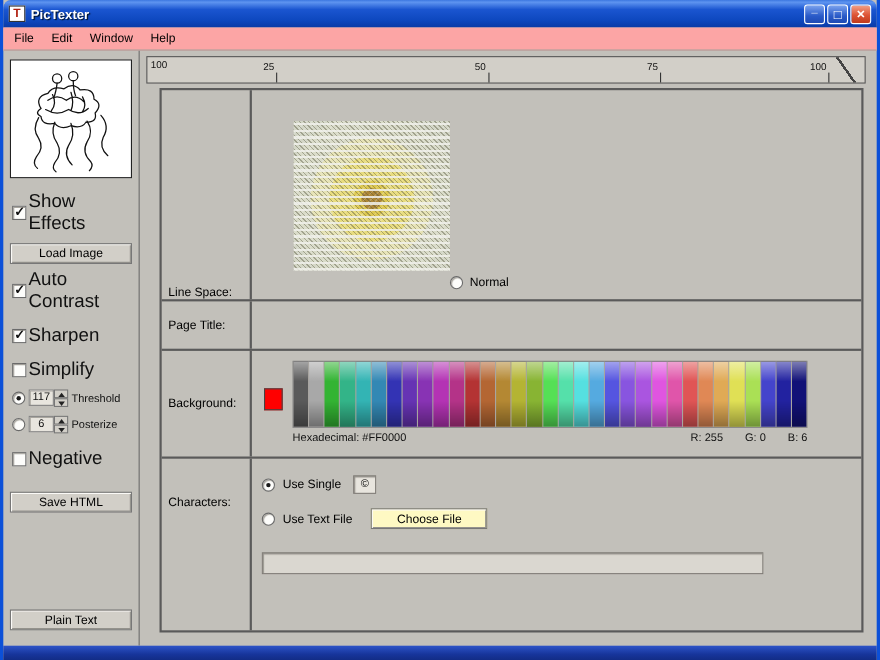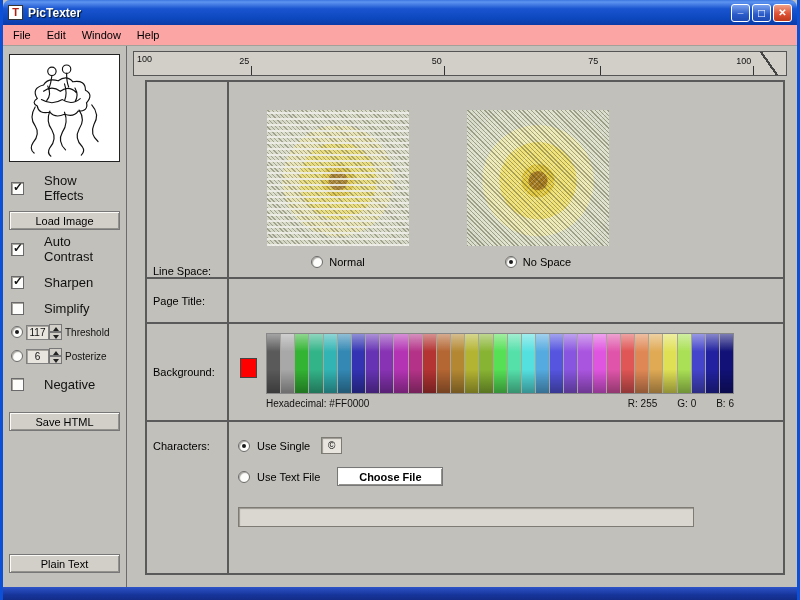--- a/index.html
+++ b/index.html
@@ -31,34 +31,34 @@
 
   
   .content { flex:1; display:flex; overflow:hidden; }
   .bottombar { height:13px; flex:0 0 13px; background:linear-gradient(180deg,#2D53C8,#17359B 60%,#122C86); }
 
   
   .sidebar { width:124px; flex:0 0 124px; border-right:1px solid #6B6B6B; display:flex;
     flex-direction:column; padding-bottom:14px; }
   .preview-box { margin:8px 6px 0; height:108px; background:#fff; border:1px solid #222; }
   .preview-box svg { width:100%; height:100%; }
-  .side-row { display:flex; align-items:center; gap:20px; margin:11px 8px 0; font-size:13px; color:#111; }
+  .side-row { display:flex; align-items:center; gap:2px; margin:11px 8px 0; font-size:17px; color:#111; }
   .side-row.tight { margin-top:8px; gap:3px; font-size:10px; }
   .side-btn { margin:8px 6px 0; height:19px; background:#D2CFC8; border:1px solid #777;
     box-shadow:inset 1px 1px 0 #FBFAF7, inset -1px -1px 0 #94928C; font-size:11px; width:auto; cursor:default; }
   .side-btn.bottom { margin-top:auto; }
 
   .cb { width:13px; height:13px; flex:0 0 13px; background:#FDFDFB; border:1px solid #6A6A6A;
     box-shadow:inset 1px 1px 0 #A9A69F; position:relative; }
   .cb.on::after { content:"\2713"; position:absolute; top:-3px; left:1px; font-size:12px; font-weight:bold; color:#111; }
   .radio { width:12px; height:12px; flex:0 0 12px; border-radius:50%; background:#FDFDFB;
     border:1px solid #6A6A6A; box-shadow:inset 1px 1px 1px #A9A69F; position:relative; }
   .radio.on::after { content:""; position:absolute; inset:3px; border-radius:50%; background:#1A1A1A; }
 
-  .spin { display:flex; align-items:center; }
+  .spin { display:flex; align-items:flex-start; }
   .spin-val { width:23px; height:15px; background:#E8E5DE; border:1px solid #808080;
     box-shadow:inset 1px 1px 0 #A9A69F; font-size:10px; display:flex; align-items:center; justify-content:center; }
   .spin-btns { display:flex; flex-direction:column; }
   .spin-btn { width:13px; height:8px; background:#D2CFC8; border:1px solid #777; position:relative; }
   .spin-btn::after { content:""; position:absolute; left:3px; border-left:3px solid transparent; border-right:3px solid transparent; }
   .spin-btn.up::after   { top:2px; border-bottom:4px solid #222; }
   .spin-btn.down::after { top:2px; border-top:4px solid #222; }
 
   
   .main { flex:1; display:flex; flex-direction:column; padding:5px 10px 12px 6px; }
@@ -74,21 +74,21 @@
   .panel { flex:1; margin:4px 2px 0 12px; border:2px solid #5A5A5A; display:flex; flex-direction:column; }
   .prow { display:flex; border-bottom:2px solid #5A5A5A; }
   .prow:last-child { border-bottom:none; }
   .prow-label { width:82px; flex:0 0 82px; border-right:2px solid #5A5A5A;
     padding:4px 2px 4px 6px; font-size:11px; display:flex; }
   .prow-content { flex:1; }
 
   .row-linespace { flex:0 0 192px; }
   .row-linespace .prow-label { align-items:flex-end; padding-bottom:0; }
   .linespace { display:flex; padding:28px 30px 9px 38px; gap:58px; }
-  .ls-col { display:flex; flex-direction:column; }
+  .ls-col { display:flex; }
   .ascii-art { width:142px; height:136px; position:relative;
     background:radial-gradient(circle at 50% 52%, #A87C20 0 9%, #E2C93E 10% 16%, #EFE173 17% 38%, #EDE9B4 39% 55%, #DDE0CB 56% 78%, #D6DAC8 79% 100%); }
   .ascii-art::after { content:""; position:absolute; inset:0;
     background:repeating-linear-gradient(45deg, rgba(60,58,30,.40) 0 1px, transparent 1px 3px),
                repeating-linear-gradient(-45deg, rgba(255,255,255,.22) 0 1px, transparent 1px 4px); }
   .ascii-art.spaced { opacity:.85; }
   .ascii-art.spaced::before { content:""; position:absolute; inset:0; z-index:2;
     background:repeating-linear-gradient(0deg, rgba(250,250,245,.85) 0 2px, transparent 2px 6px); }
   .radio-row { margin-top:auto; display:flex; align-items:center; gap:6px; font-size:11px; justify-content:center; padding-top:10px; }
 
@@ -103,27 +103,27 @@
   .bg-content { display:flex; padding:9px 0 0 11px; gap:9px; }
   .swatch { width:17px; height:20px; flex:0 0 17px; margin-top:25px; border:1px solid #444; }
   .palette-wrap { width:468px; }
   .palette { display:flex; gap:1px; height:61px; background:#A8A5A0; border:1px solid #888; padding:0; }
   .palette .stripe { flex:1; }
   .palette-info { display:flex; font-size:10px; margin-top:4px; color:#111; }
   .palette-info .rlab { margin-left:auto; }
   .palette-info .glab, .palette-info .blab { margin-left:20px; }
 
   .row-characters { flex:1; }
-  .row-characters .prow-label { align-items:flex-start; padding-top:18px; }
+  .row-characters .prow-label { align-items:flex-start; padding-top:34px; }
   .chars-content { padding:15px 0 0 9px; font-size:11px; }
   .char-line { display:flex; align-items:center; gap:7px; margin-bottom:13px; }
   .char-input { width:21px; height:17px; background:#E8E5DE; border:1px solid #7E7B75;
     box-shadow:inset 1px 1px 1px #99968F; font-size:10px; text-align:center; margin-left:4px; }
-  .choose-btn { height:19px; width:106px; margin-left:10px; background:#ffffff; border:1px solid #777;
-    box-shadow:inset 1px 1px 0 #FBFAF7, inset -1px -1px 0 #94928C; font-size:11px; cursor:default;font-weight:bold; }
+  .choose-btn { height:19px; width:106px; margin-left:10px; background:#fef9c3; border:1px solid #777;
+    box-shadow:inset 1px 1px 0 #FBFAF7, inset -1px -1px 0 #94928C; font-size:11px; cursor:default; }
 </style>
 </head>
 <body>
 
 <div class="window">
 
   <div class="titlebar">
     <span class="app-icon">T</span>
     <span class="title-text">PicTexter</span>
     <div class="title-buttons">
@@ -235,27 +235,20 @@
       <div class="panel">
 
         <div class="prow row-linespace">
           <div class="prow-label">Line Space:</div>
           <div class="prow-content linespace">
             <div class="ls-col">
               <div class="ascii-art spaced"></div>
               <div class="radio-row">
                 <span class="radio"></span>
                 <span>Normal</span>
-              </div>
-            </div>
-            <div class="ls-col">
-              <div class="ascii-art"></div>
-              <div class="radio-row">
-                <span class="radio on"></span>
-                <span>No Space</span>
               </div>
             </div>
           </div>
         </div>
 
         <div class="prow row-pagetitle">
           <div class="prow-label">Page Title:</div>
         </div>
 
         <div class="prow row-background">

